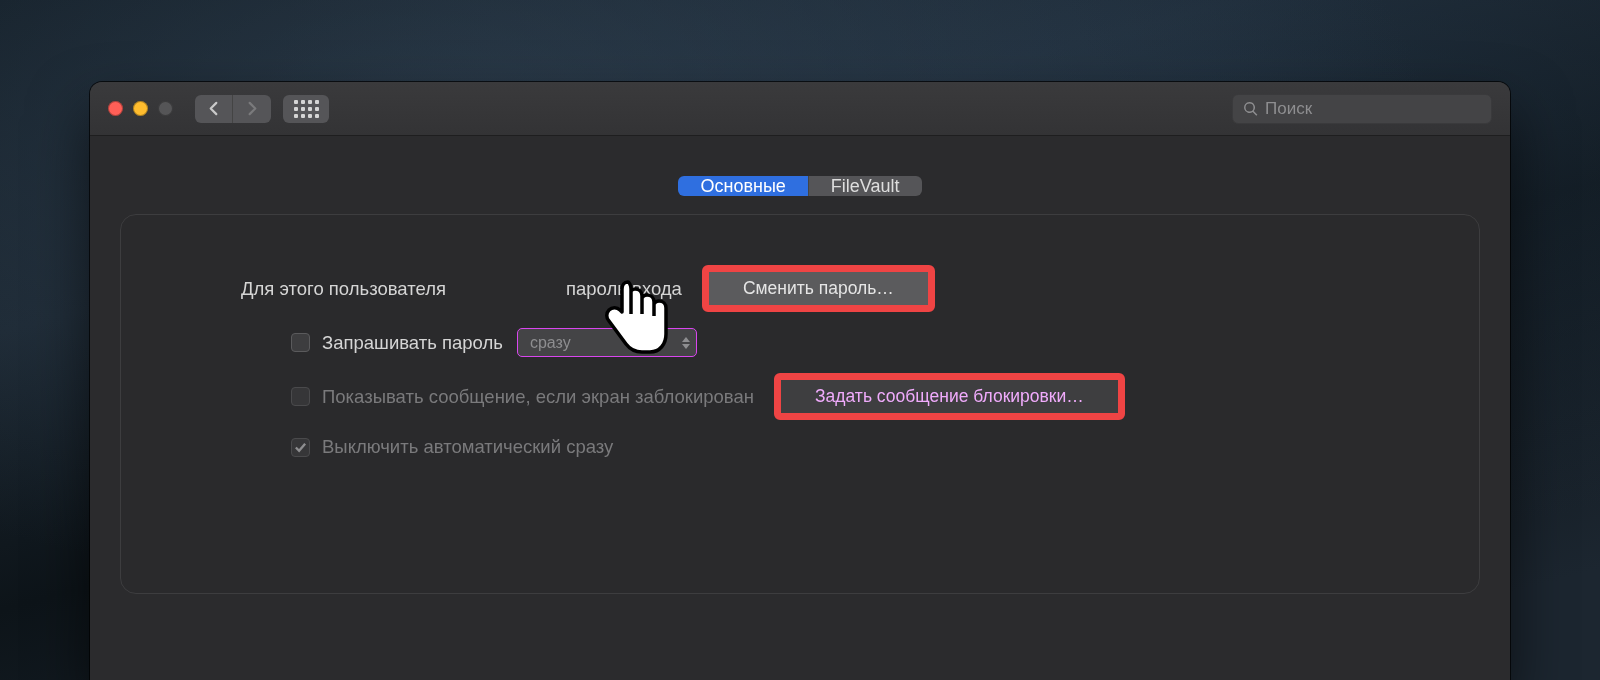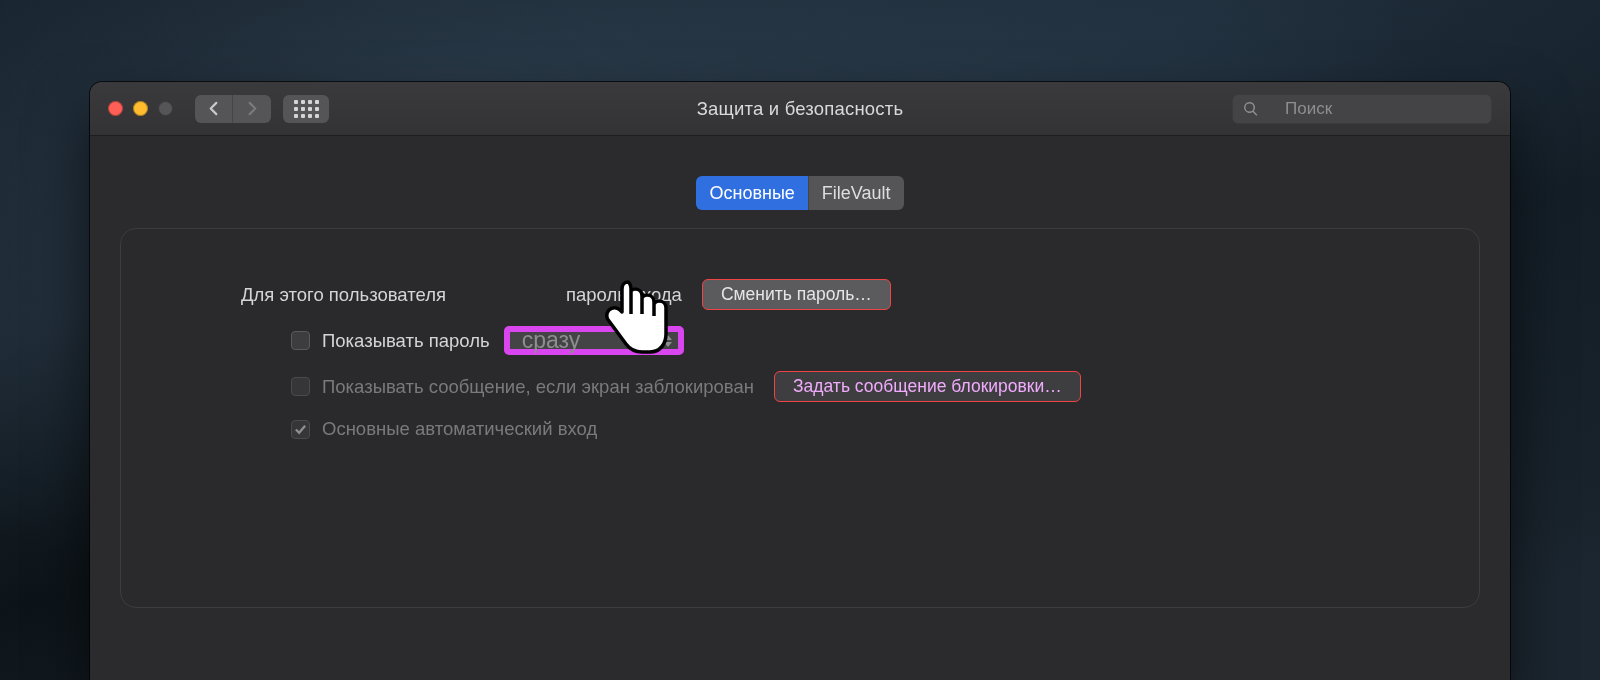--- a/index.html
+++ b/index.html
@@ -114,21 +114,20 @@
     .search-box {
       margin-left: auto;
       display: flex;
       align-items: center;
       width: 260px;
       height: 30px;
       background: #444446;
       border-radius: 6px;
       padding: 0 10px;
       border: 1px solid #3a3a3c;
-      gap: 20px;
     }
     .search-box svg {
       width: 16px; height: 16px;
       fill: #8e8e90;
       margin-right: 6px;
       flex-shrink: 0;
     }
     .search-box input {
       flex: 1;
       background: transparent;
@@ -142,29 +141,29 @@
     .content {
       padding: 40px 30px 0;
     }
     
     .tabs {
       display: flex;
       justify-content: center;
       margin-bottom: 18px;
     }
     .tab {
-      height: 34px;
+      height: 20px;
       display: flex;
       align-items: center;
       justify-content: center;
       font-size: 18px;
       color: #dedede;
       background: #555558;
       border-right: 1px solid #444;
-      padding: 0 13px;
+      padding: 0 22px;
       cursor: default;
     }
     .tab:first-child { border-radius: 6px 0 0 6px; }
     .tab:last-child { border-radius: 0 6px 6px 0; border-right: none; }
     .tab.active {
       background: #2f6fe0;
       color: #fff;
     }
     
     .panel {
@@ -177,30 +176,30 @@
     .row {
       display: flex;
       align-items: center;
       margin-bottom: 16px;
       font-size: 18.5px;
       color: #d5d5d5;
     }
     .row.indent { padding-left: 50px; }
     .row.disabled { color: #7a7a7c; align-items: center; }
     .push-btn {
-      height: 31px;
-      padding: 0 18px;
+      height: 47px;
+      padding: 0 34px;
       background: #5b5b5d;
       color: #e5e5e5;
       border-radius: 6px;
       font-size: 17.5px;
       display: inline-flex;
       align-items: center;
       margin-left: 20px;
-      border: 1px solid #ef4444;
+      border: 7px solid #ef4444;
       cursor: default;
     }
     .push-btn.disabled {
       background: #3e3e40;
       color: #f0abfc;
     }
     .checkbox {
       width: 19px;
       height: 19px;
       border-radius: 4px;
@@ -216,25 +215,25 @@
     .checkbox.checked svg {
       width: 13px;
       height: 13px;
       stroke: #8e8e90;
       stroke-width: 2.5;
       fill: none;
     }
     .select {
       height: 29px;
       background: #444446;
-      border: 6px solid #d946ef;
+      border: 1px solid #d946ef;
       border-radius: 5px;
       padding: 0 28px 0 12px;
       margin: 0 14px;
-      font-size: 23px;
+      font-size: 16px;
       color: #8e8e90;
       position: relative;
       display: inline-flex;
       align-items: center;
       min-width: 180px;
     }
     .select-arrows {
       position: absolute;
       right: 6px;
       top: 50%;
@@ -295,21 +294,20 @@
         <span></span>
           <span></span>
           <span></span>
           <span></span>
         <span></span>
           <span></span>
           <span></span>
           <span></span>
       </div>
     </div>
-    <div class="window-title">Защита и безопасность</div>
     <div class="search-box">
       <svg viewBox="0 0 16 16">
           <path d="M6.5 1a5.5 5.5 0 014.24 9l3.63 3.63-1.06 1.06L9.68 11.06A5.5 5.5 0 116.5 1zm0 1.5a4 4 0 100 8 4 4 0 000-8z"></path>
         </svg>
       <input type="text" placeholder="Поиск" style="">
     </div>
   </div>
 
   <div class="content">
     <div class="tabs">
@@ -321,21 +319,21 @@
 
       <div class="row">
         <span>Для этого пользователя</span>
         <span style="width:120px"></span>
         <span>пароль входа</span>
         <div class="push-btn">Сменить пароль…</div>
       </div>
 
       <div class="row indent">
         <div class="checkbox"></div>
-        <span>Показывать пароль</span>
+        <span>Запрашивать пароль</span>
         <div class="select">
           <span>сразу</span>
           <div class="select-arrows">
             <svg viewBox="0 0 8 5">
                 <path d="M0 5 L4 0 L8 5 Z"></path>
               </svg>
             <svg viewBox="0 0 8 5">
                 <path d="M0 0 L4 5 L8 0 Z"></path>
               </svg>
           </div>
@@ -347,21 +345,21 @@
         <span>Показывать сообщение, если экран заблокирован</span>
         <div class="push-btn disabled" style="margin-left:20px">Задать сообщение блокировки…</div>
       </div>
 
       <div class="row indent disabled">
         <div class="checkbox disabled checked">
           <svg viewBox="0 0 14 14">
               <path d="M2 7 L5.5 10.5 L12 3"></path>
             </svg>
         </div>
-        <span>Основные автоматический вход</span>
+        <span>Выключить автоматический сразу</span>
       </div>
 
     </div>
   </div>
 
   <div class="cursor-hand">
     <svg viewBox="0 0 72 90">
       <path d="M30 8
                C26 8 24 11 24 15
                L24 38

